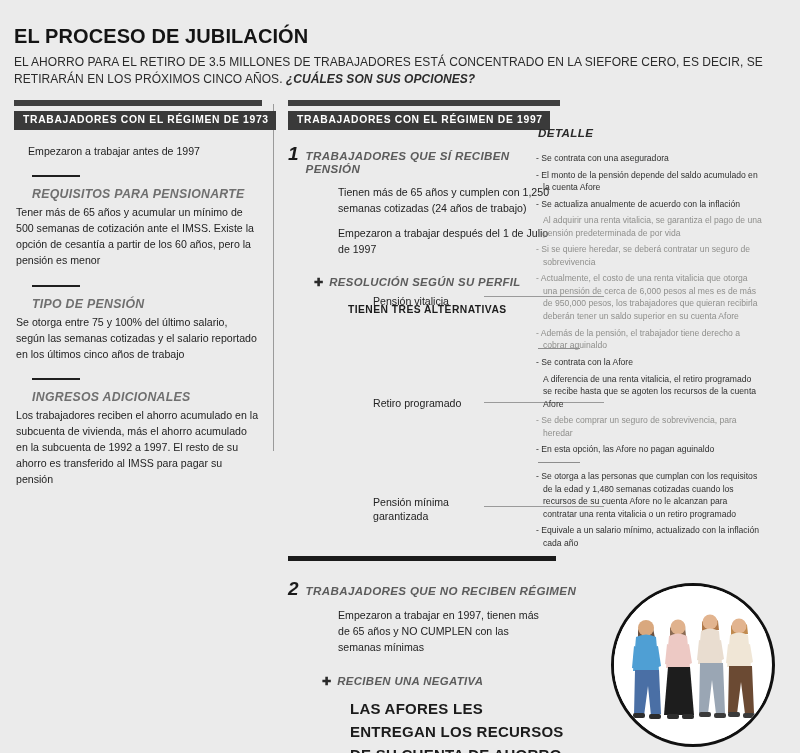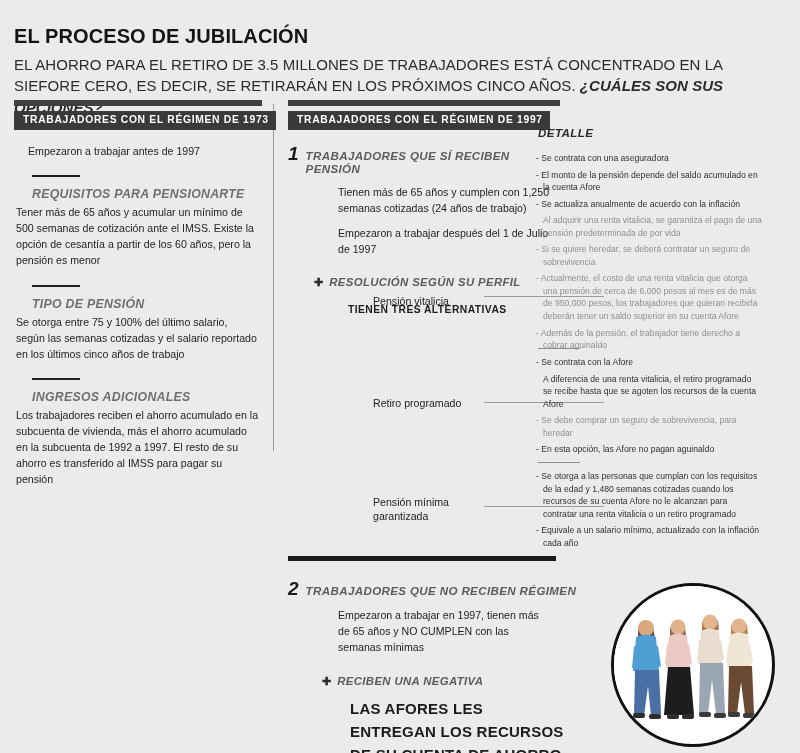--- a/index.html
+++ b/index.html
@@ -33,21 +33,21 @@
   }
   .main-title {
     font-size: 20px;
     font-weight: bold;
     letter-spacing: 0.1px;
     color: #141414;
     margin: 0 0 7px 0;
     line-height: 1.05;
   }
   .subtitle {
-    font-size: 15px;
+    font-size: 12px;
     line-height: 1.42;
     color: #2b2b2b;
     letter-spacing: 0.05px;
     max-width: 760px;
   }
   .subtitle .em {
     font-style: italic;
     font-weight: bold;
   }
 

